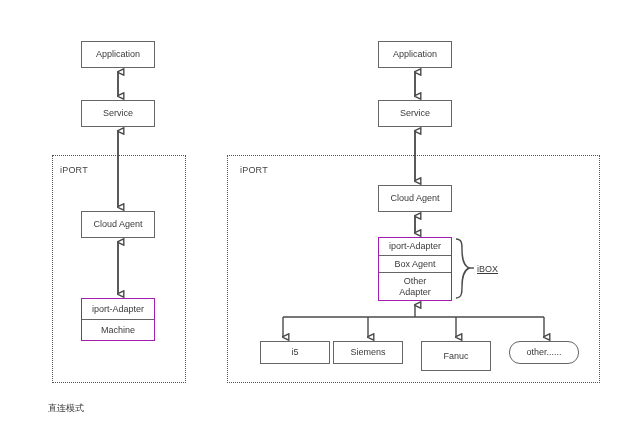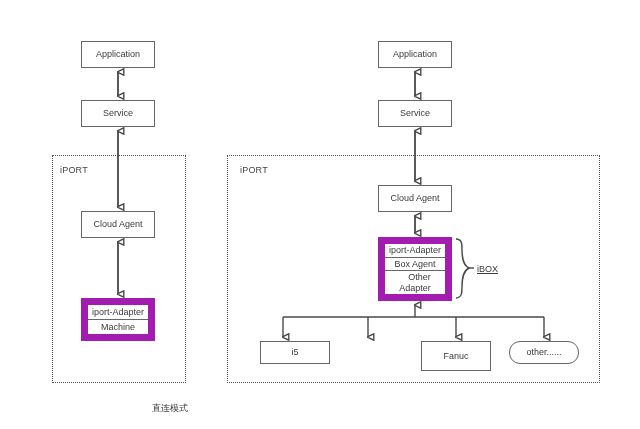--- a/index.html
+++ b/index.html
@@ -40,21 +40,21 @@
     align-items: center;
     justify-content: center;
     font-size: 9px;
     color: #3a3a3a;
     text-align: center;
     line-height: 1.15;
   }
   .stack {
     position: absolute;
     box-sizing: border-box;
-    border: 7px solid #a21caf;
+    border: 1px solid #a21caf;
     background: #ffffff;
     display: flex;
     flex-direction: column;
   }
   .stack > .cell {
     flex: 1 1 auto;
     display: flex;
     align-items: center;
     justify-content: center;
     font-size: 9px;
@@ -64,21 +64,21 @@
     border-bottom: 1px solid #666666;
     box-sizing: border-box;
   }
   .stack > .cell:last-child {
     border-bottom: none;
   }
   .caption {
     position: absolute;
     font-size: 9px;
     color: #3a3a3a;
-    text-align: right;
+    text-align: left;
     white-space: nowrap;
   }
   .brace-label {
     position: absolute;
     font-size: 9px;
     color: #3a3a3a;
     white-space: nowrap;
   }
   svg.wires {
     position: absolute;
@@ -127,30 +127,31 @@
 
   <div class="node" style="left:378px; top:100px; width:74px; height:27px;">Service</div>
 
   <div class="node" style="left:378px; top:185px; width:74px; height:27px;">Cloud Agent</div>
 
   <div class="stack" style="left:378px; top:237px; width:74px; height:64px;">
     <div class="cell">iport-Adapter</div>
     <div class="cell">Box Agent</div>
     <div class="cell">
       <span style="display:block;">
-        <span style="display:block;text-align:right;">Other</span>
+        <span style="display:block;">Other</span>
         <span style="display:block;">Adapter</span>
       </span>
     </div>
   </div>
 
   <div class="brace-label" style="left:477px; top:264px;text-decoration:underline;">iBOX</div>
 
   <div class="node" style="left:260px; top:341px; width:70px; height:23px;">i5</div>
 
+  <div class="node" style="left:333px; top:341px; width:70px; height:23px;">Siemens</div>
 
   <div class="node" style="left:421px; top:341px; width:70px; height:30px;">Fanuc</div>
 
   <div class="node" style="left:509px; top:341px; width:70px; height:23px;border-radius:11px;">other......</div>
 
 
   <svg class="wires" viewBox="0 0 640 429">
     <defs>
       <marker id="arrUp" markerWidth="8" markerHeight="8" refX="4" refY="1.2" orient="auto" markerUnits="userSpaceOnUse">
         <path d="M 4 0 L 7.2 7 L 0.8 7 Z" fill="#4a4a4a" stroke="none"></path>

